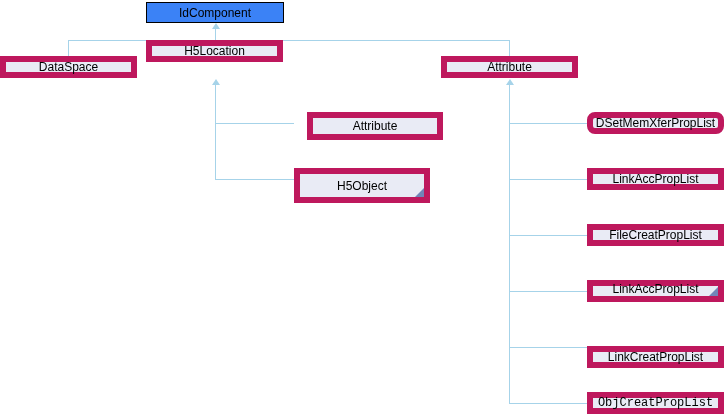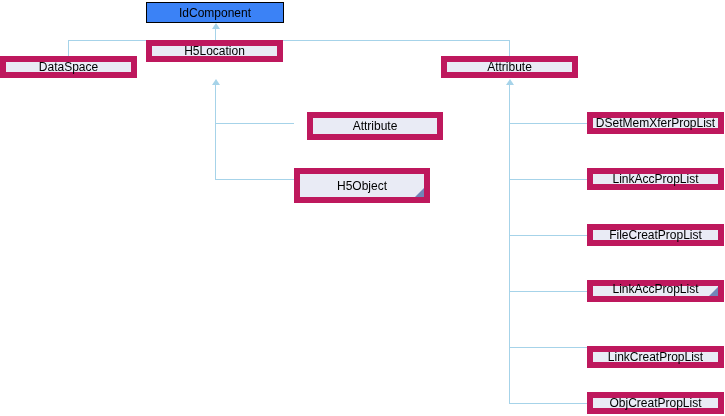--- a/index.html
+++ b/index.html
@@ -81,38 +81,38 @@
 
   <div class="node" style="left:294px;top:112px;width:136px;height:28px;margin-left:13px;">
     <span>Attribute</span>
   </div>
 
   <div class="node" style="left:294px;top:168px;width:136px;height:35px;">
     <span>H5Object</span>
     <span class="fold"></span>
   </div>
 
-  <div class="node" style="left:587px;top:112px;width:137px;height:22px;">
+  <div class="node" style="left:587px;top:112px;width:137px;height:22px;border-radius:8px;">
     <span>DSetMemXferPropList</span>
   </div>
 
   <div class="node" style="left:587px;top:168px;width:137px;height:22px;">
     <span>LinkAccPropList</span>
   </div>
 
   <div class="node" style="left:587px;top:224px;width:137px;height:22px;text-align:center;">
     <span>FileCreatPropList</span>
   </div>
 
   <div class="node" style="left:587px;top:280px;width:137px;height:22px;align-items:flex-end;">
     <span>LinkAccPropList</span>
     <span class="fold"></span>
   </div>
 
   <div class="node" style="left:587px;top:346px;width:137px;height:22px;">
     <span>LinkCreatPropList</span>
   </div>
 
-  <div class="node" style="left:587px;top:392px;width:137px;height:22px;">
+  <div class="node" style="left:587px;top:392px;width:137px;height:22px;font-family:Liberation Mono, monospace;">
     <span>ObjCreatPropList</span>
   </div>
 
 </div>
 
 </body></html>

